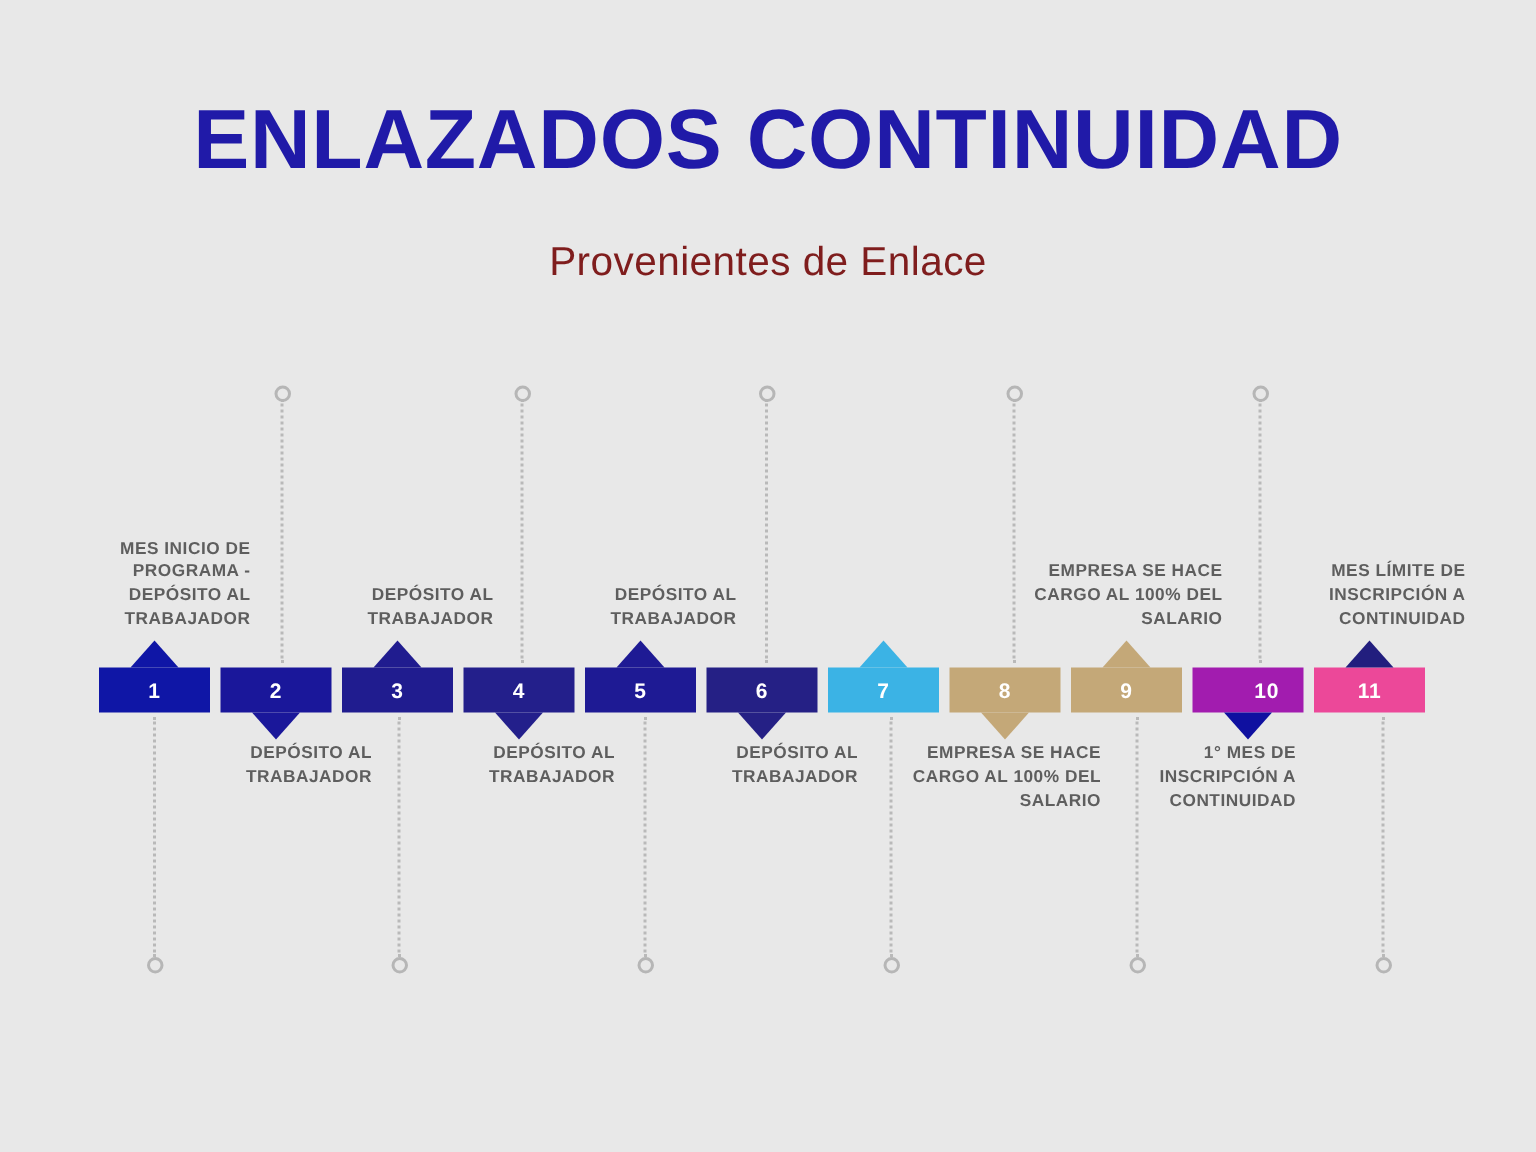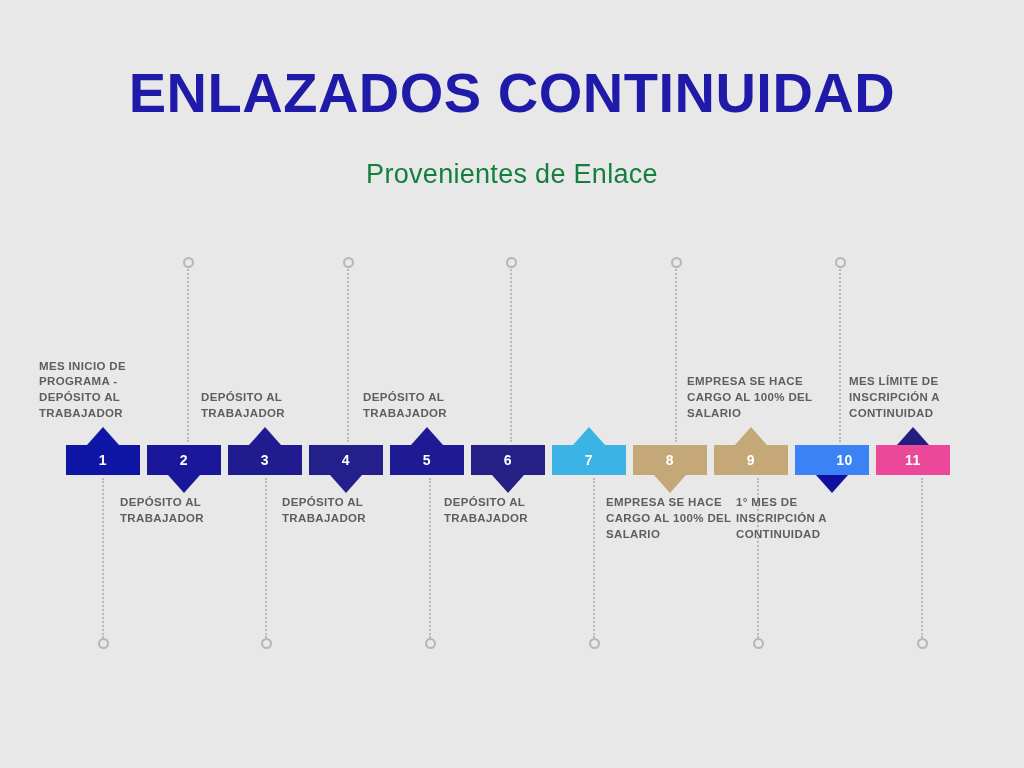--- a/index.html
+++ b/index.html
@@ -30,21 +30,21 @@
     font-weight: bold;
     letter-spacing: 0.5px;
     color: #201aa8;
     line-height: 1.05;
   }
   .subtitle {
     margin: 0;
     padding-top: 36px;
     font-size: 27px;
     font-weight: normal;
-    color: #15803d;
+    color: #7f1d1d;
     letter-spacing: 0.3px;
   }
 
   
   .timeline {
     position: absolute;
     left: 0;
     top: 0;
     width: 1024px;
     height: 768px;
@@ -104,21 +104,21 @@
   }
   .arrow.down {
     bottom: -18px;
     border-top-width: 18px;
     border-top-style: solid;
   }
 
   
   .label {
     position: absolute;
-    text-align: left;
+    text-align: right;
     font-size: 11.5px;
     font-weight: bold;
     line-height: 1.38;
     color: #5e5e5e;
     letter-spacing: 0.35px;
   }
 </style>
 </head>
 <body>
 
@@ -206,21 +206,21 @@
     </div>
     <div class="label" style="width: 128px; left: 606px; top: 495px;">EMPRESA SE HACE CARGO AL 100% DEL SALARIO</div>
     <div class="seg" style="left: 714px; width: 74px;">
       <div class="body" style="background: rgb(196, 168, 120);">
         <span class="num">9</span>
       </div>
       <div class="arrow up" style="border-bottom-color: rgb(196, 168, 120);"></div>
     </div>
     <div class="label" style="width: 128px; left: 687px; bottom: 346px;">EMPRESA SE HACE CARGO AL 100% DEL SALARIO</div>
     <div class="seg" style="left: 795px; width: 74px;">
-      <div class="body" style="background: #3b82f6; padding-left: 25px;">
+      <div class="body" style="background: #a21caf; padding-left: 25px;">
         <span class="num">10</span>
       </div>
       <div class="arrow down" style="border-top-color: rgb(15, 16, 160);"></div>
     </div>
     <div class="label" style="width: 128px; left: 736px; top: 495px;">1° MES DE INSCRIPCIÓN A CONTINUIDAD</div>
     <div class="seg" style="left: 876px; width: 74px;">
       <div class="body" style="background: #ec4899;">
         <span class="num">11</span>
       </div>
       <div class="arrow up" style="border-bottom-color: rgb(34, 30, 126);"></div>

